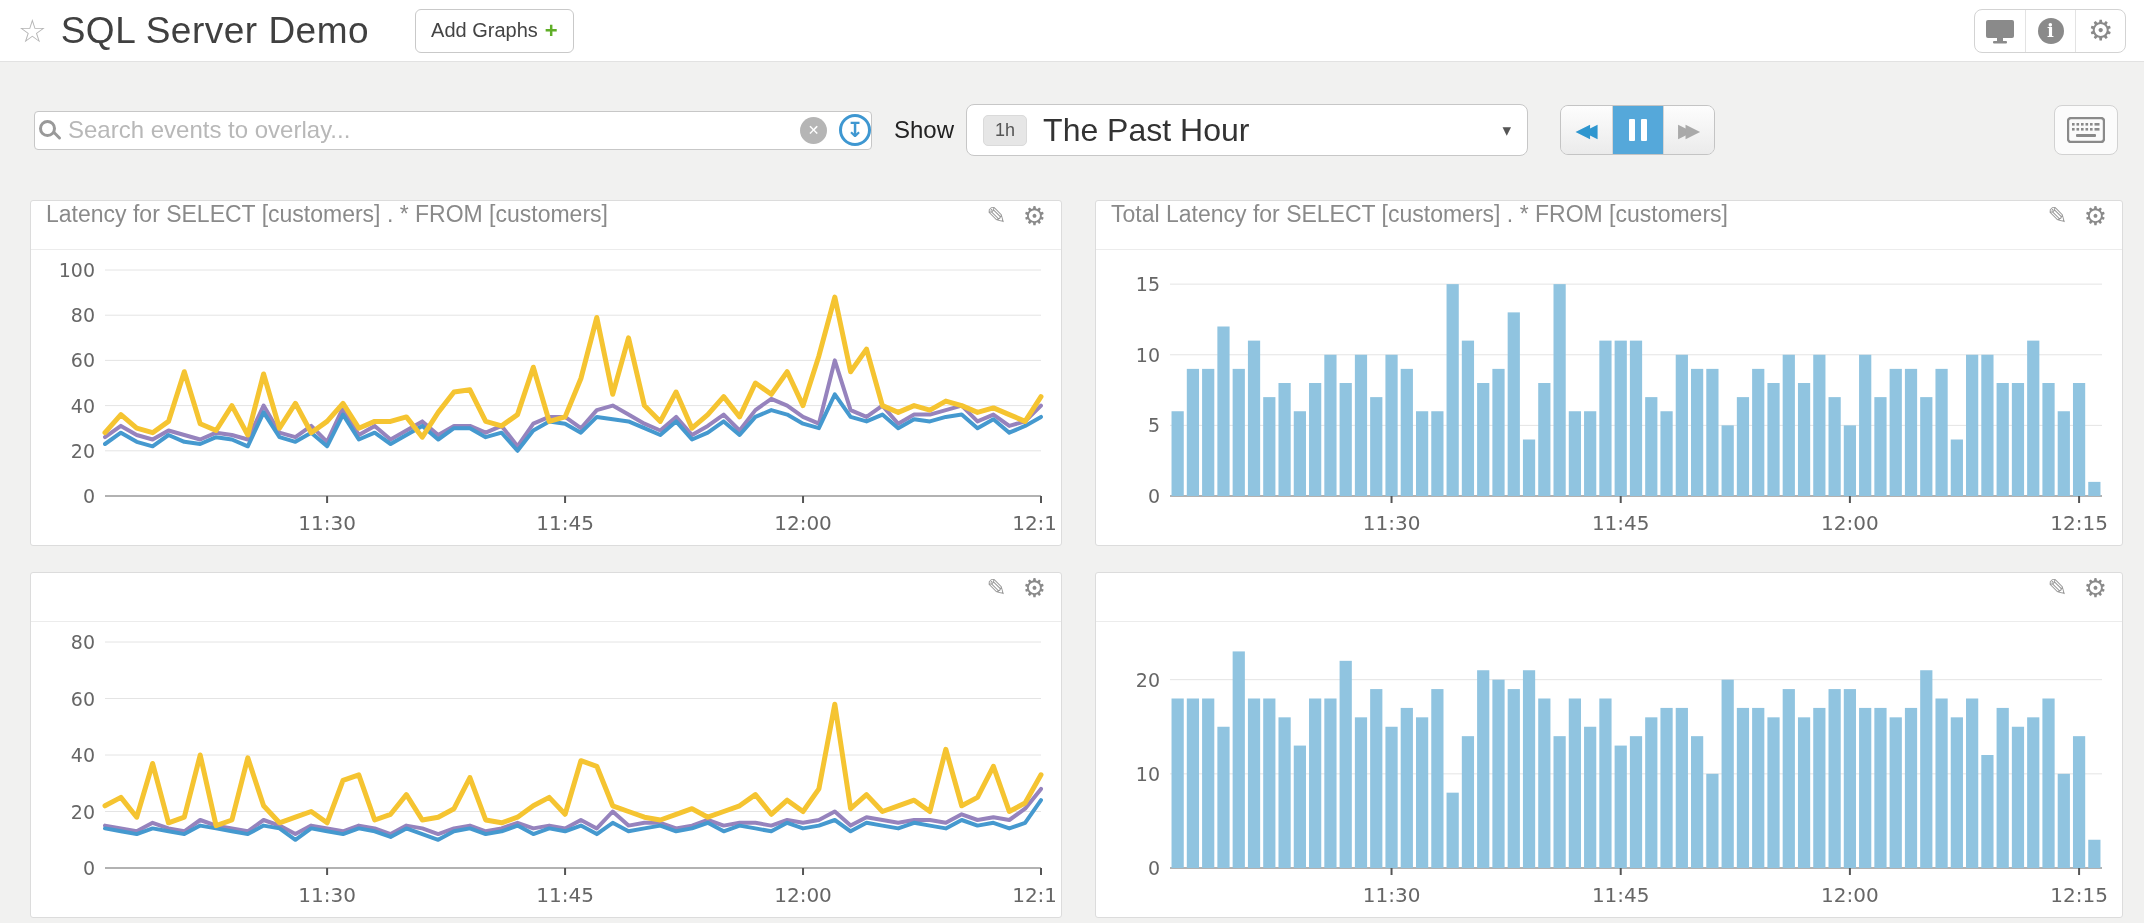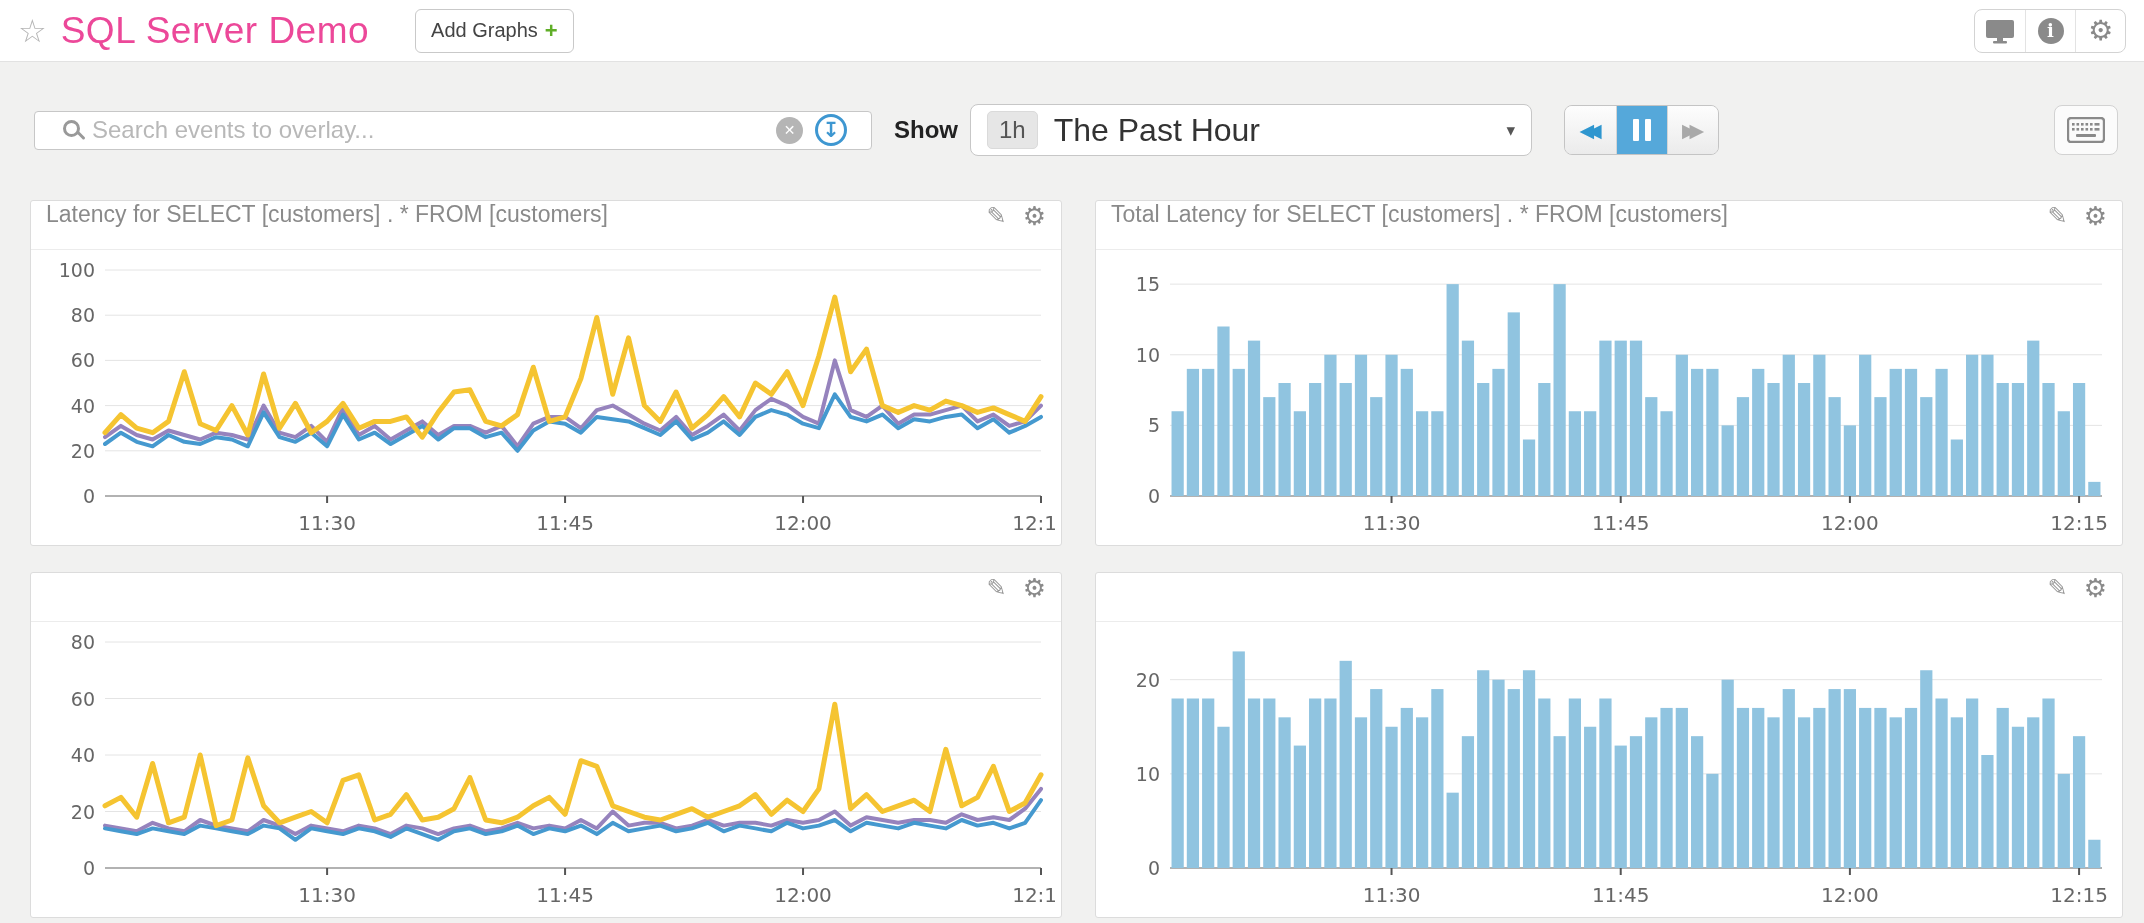--- a/index.html
+++ b/index.html
@@ -9,21 +9,21 @@
     background: #f1f1f0;
     overflow: hidden;
     color: #333;
   }
   
   .hdr {
     height: 62px; background: #fff; border-bottom: 1px solid #e2e2e2;
     display: flex; align-items: center; padding: 0 18px;
   }
   .star { font-family: "DejaVu Sans", sans-serif; font-size: 32px; color: #b5b5b5; margin-right: 14px; cursor: pointer; }
-  .page-title { font-size: 37px; color: #ec4899; letter-spacing: .5px; text-align: right; }
+  .page-title { font-size: 37px; color: #404040; letter-spacing: .5px; text-align: right; }
   .add-btn {
     margin-left: 46px; background: #fff; border: 1px solid #c9c9c9; border-radius: 6px;
     padding: 8px 15px; font-size: 20px; color: #444; display: flex; align-items: center; gap: 7px; cursor: pointer;
   }
   .add-plus { color: #5fae27; font-weight: bold; font-size: 22px; }
   .win-group {
     margin-left: auto; display: flex; background: #fff;
     border: 1px solid #d3d3d3; border-radius: 8px; overflow: hidden;
   }
   .win-btn {
@@ -34,42 +34,42 @@
   .info-circle {
     width: 26px; height: 26px; border-radius: 50%; background: #8a8a8a; color: #fff;
     font-size: 18px; font-weight: bold; display: flex; align-items: center; justify-content: center;
     font-family: "DejaVu Serif", serif;
   }
   .gear-glyph { font-family: "DejaVu Sans", sans-serif; font-size: 28px; color: #8a8a8a; }
   
   .toolbar { display: flex; align-items: center; padding: 42px 26px 0 34px; }
   .search-box {
     width: 838px; height: 39px; background: #fff; border: 1px solid #c7c7c7; border-radius: 4px;
-    display: flex; align-items: center; padding: 0 24px;
+    display: flex; align-items: center; padding: 0 0;
   }
   .mag { width: 17px; height: 17px; border: 3px solid #999; border-radius: 50%; position: relative; margin: 0 12px 4px 4px; flex: none; }
   .mag::after { content: ''; position: absolute; width: 10px; height: 3px; background: #999; transform: rotate(45deg); right: -9px; bottom: -3px; border-radius: 2px; }
   .search-box input { flex: 1; border: none; outline: none; font-size: 24px; color: #444; background: transparent; font-family: "Liberation Sans", sans-serif; }
   .search-box input::placeholder { color: #b8b8b8; }
   .clear-btn {
     width: 27px; height: 27px; border-radius: 50%; background: #b5b5b5; color: #fff;
     font-size: 14px; font-weight: bold; display: flex; align-items: center; justify-content: center;
     margin-right: 12px; cursor: pointer; flex: none; font-family: "DejaVu Sans", sans-serif;
   }
   .overlay-btn {
     width: 32px; height: 32px; border-radius: 50%; border: 3px solid #3e97d1; color: #3e97d1;
     font-size: 21px; font-weight: bold; display: flex; align-items: center; justify-content: center;
     cursor: pointer; flex: none; font-family: "DejaVu Sans", sans-serif;
   }
-  .show-label { margin-left: 22px; font-size: 24px; font-weight: bold; color: #222; }
+  .show-label { margin-left: 22px; font-size: 24px; font-weight: normal; color: #222; }
   .dropdown {
     margin-left: 12px; width: 562px; height: 52px; background: #fff; border: 1px solid #c7c7c7;
     border-radius: 8px; display: flex; align-items: center; padding: 0 16px; cursor: pointer;
   }
-  .tf-badge { background: #e6e6e6; border: 1px solid #dadada; border-radius: 5px; padding: 4px 11px; font-size: 24px; color: #555; }
+  .tf-badge { background: #e6e6e6; border: 1px solid #dadada; border-radius: 5px; padding: 4px 11px; font-size: 18px; color: #555; }
   .tf-label { margin-left: 16px; font-size: 32px; color: #333; }
   .dd-arrow { margin-left: auto; color: #555; font-size: 17px; font-family: "DejaVu Sans", sans-serif; }
   .playback { margin-left: 32px; display: flex; height: 50px; border: 1px solid #c4c4c4; border-radius: 8px; overflow: hidden; }
   .pb-btn {
     width: 51px; display: flex; align-items: center; justify-content: center; cursor: pointer;
     background: linear-gradient(#fdfdfd, #ebebeb); border-left: 1px solid #d5d5d5;
     font-family: "DejaVu Sans", sans-serif; font-size: 19px; letter-spacing: -7px; padding-right: 7px;
   }
   .pb-btn:first-child { border-left: none; }
   .pb-rewind { color: #2e96cf; }

